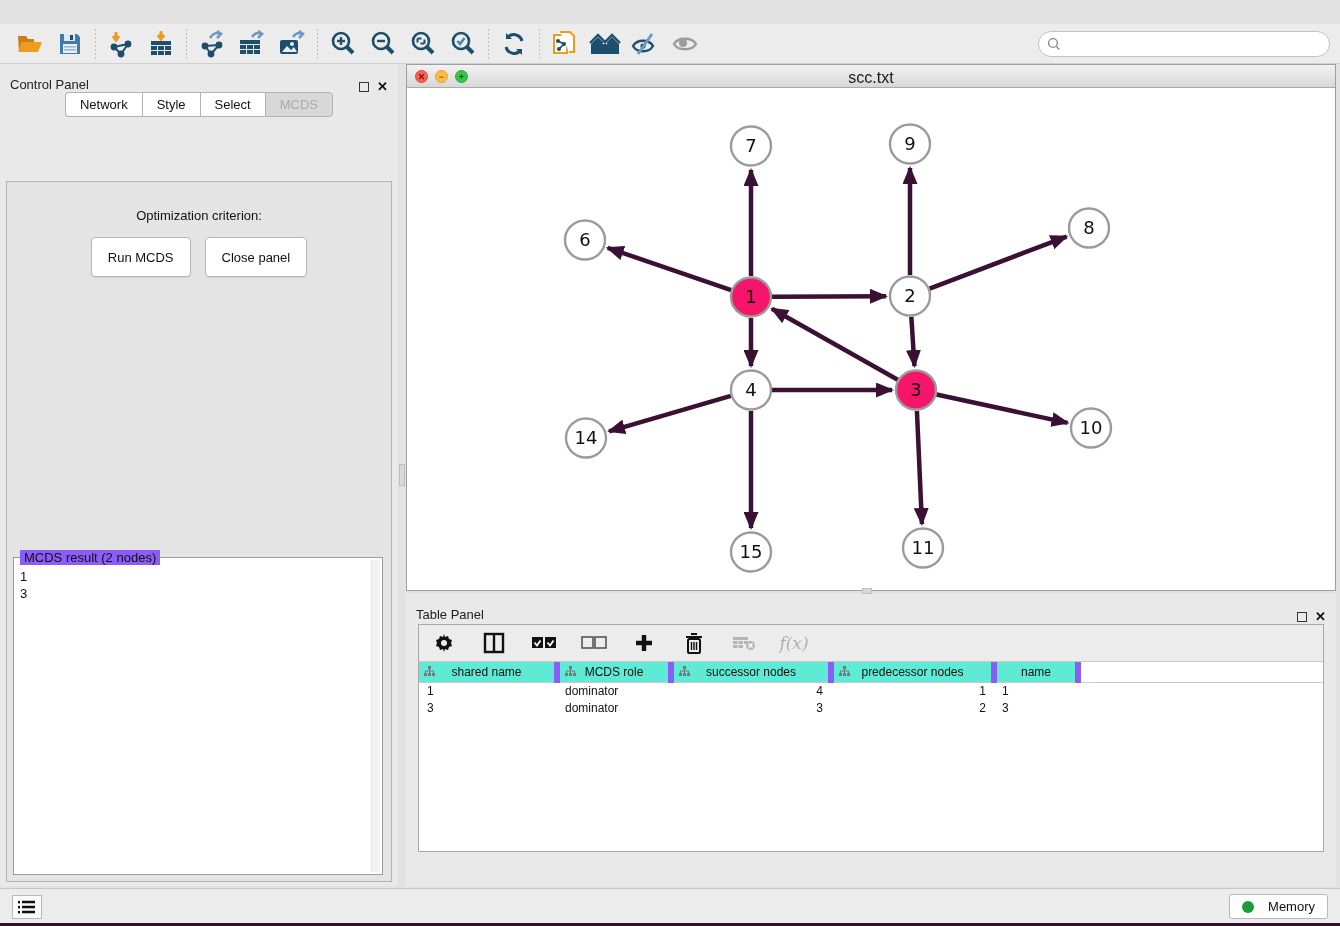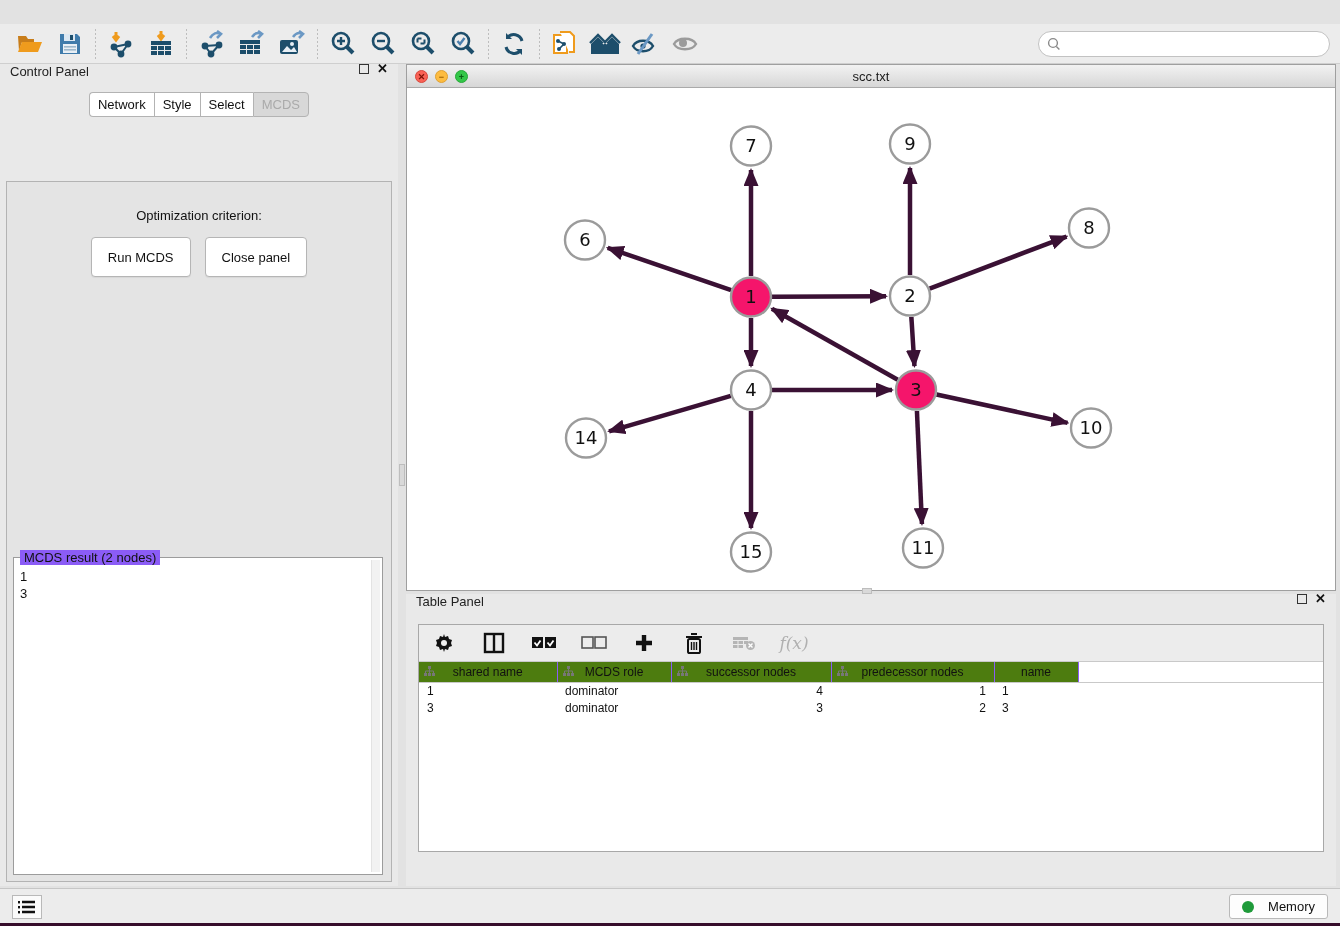--- a/index.html
+++ b/index.html
@@ -22,27 +22,27 @@
   .tbtn { width:40px; height:34px; display:flex; align-items:center; justify-content:center; }
   .tsep { width:1px; height:30px; margin:0 5px;
     background-image:linear-gradient(#bdbdbd 50%, transparent 50%); background-size:1px 4px; }
   #search-wrap { margin-left:auto; }
   #search-input { width:292px; height:26px; border:1px solid #c2c2c2; border-radius:13px;
     background:#fff; padding:0 10px 0 28px; font-size:13px; color:#444; outline:none; }
   #search-icon { position:absolute; margin:6px 0 0 9px; pointer-events:none; }
 
   
   #control-panel { position:absolute; top:64px; left:0; width:398px; height:822px; background:#e9e9e9; }
-  .panel-head { height:28px; display:flex; align-items:flex-start; padding:0 10px; }
+  .panel-head { height:28px; display:flex; align-items:flex-end; padding:0 10px; }
   .panel-head .ptitle { font-size:13px; color:#222; }
   .panel-head .pbtns { margin-left:auto; display:flex; gap:8px; align-items:center; }
   .float-box { width:10px; height:10px; border:1.5px solid #333; }
   .close-x { font-size:13px; font-weight:bold; color:#111; line-height:10px; }
   .seg-tabs { display:flex; justify-content:center; position:relative; z-index:2; }
-  .seg { font-size:13px; padding:4px 8px; background:#fff; border:1px solid #b3b3b3;
+  .seg { font-size:13px; padding:4px 14px; background:#fff; border:1px solid #b3b3b3;
     border-right:none; color:#111; }
   .seg:first-child { border-radius:4px 0 0 4px; }
   .seg:last-child { border-right:1px solid #b3b3b3; border-radius:0 4px 4px 0; }
   .seg.selected { background:#d8d8d8; color:#aaa; }
   #cp-content { position:absolute; top:117px; left:6px; right:6px; bottom:4px;
     border:1px solid #b3b3b3; background:#e4e4e4; }
   #opt-label { text-align:center; margin-top:26px; font-size:13px; color:#111; }
   #opt-select { margin:10px auto 0; width:310px; height:25px; background:#fff;
     border:1px solid #b9b9b9; border-radius:4px; display:flex; align-items:center;
     padding:0 8px; font-size:13px; color:#111; box-shadow:0 1px 1px rgba(0,0,0,.08); }
@@ -67,39 +67,39 @@
     background:#d9d9d9; border:1px solid #bdbdbd; }
   #h-grip { position:absolute; left:456px; top:524px; width:10px; height:6px;
     background:#d9d9d9; border:1px solid #bdbdbd; }
 
   
   #network-window { position:absolute; top:64px; left:406px; width:930px; height:527px;
     border:1px solid #9f9f9f; background:#fff; }
   #net-titlebar { height:23px; background:linear-gradient(#f2f2f2,#d7d7d7);
     border-bottom:1px solid #aaa; position:relative; }
   #net-titlebar .title { position:absolute; left:0; right:0; top:4px; text-align:center;
-    font-size:13px; color:#1a1a1a; }
+    font-size:16px; color:#1a1a1a; }
   .net-lights { position:absolute; left:8px; top:5px; display:flex; gap:7px; }
   .nl { width:13px; height:13px; border-radius:50%; font-size:9px; font-weight:bold;
     text-align:center; line-height:13px; }
   .nl.red   { background:#f96256; border:1px solid #d8473c; color:#7e1006; }
   .nl.yel   { background:#fdbc40; border:1px solid #dfa133; color:#985d00; }
   .nl.grn   { background:#33c748; border:1px solid #27a839; color:#0a5d14; }
   #graph-area { position:relative; width:100%; height:502px; background:#fff; }
 
   
   #table-panel { position:absolute; top:594px; left:406px; width:930px; height:292px; background:#e9e9e9; }
   #table-frame { position:absolute; top:30px; left:12px; right:12px; height:228px;
     border:1px solid #a8a8a8; background:#fff; }
   #table-toolbar { height:37px; background:#ececec; border-bottom:1px solid #c9c9c9;
     display:flex; align-items:center; gap:24px; padding:0 12px; }
   .ticon { display:flex; align-items:center; justify-content:center; width:26px; height:26px; }
   .fx { font-family:"DejaVu Serif", serif; font-style:italic; font-size:17px; color:#b0b0b0; }
   #node-table { border-collapse:collapse; table-layout:fixed; width:100%; font-size:12px; }
-  #node-table th { background:#4d7c0f; border-right:1px solid #8b5cf6; border-bottom:1px solid #c9c9c9;
+  #node-table th { background:#5eead4; border-right:6px solid #8b5cf6; border-bottom:1px solid #c9c9c9;
     font-weight:normal; color:#111; height:20px; text-align:center; position:relative; padding:0 4px; }
   #node-table th .hicon { position:absolute; left:5px; top:4px; }
   #node-table td { height:17px; padding:0 8px; color:#111; white-space:nowrap; overflow:hidden; }
   .ta-r { text-align:right; } .ta-l { text-align:left; }
   #bottom-tabs { position:absolute; left:0; right:0; top:264px; display:flex; justify-content:center; }
 
   
   #statusbar { position:absolute; left:0; right:0; top:888px; height:36px; background:#ececec;
     border-top:1px solid #c6c6c6; }
   #list-btn { position:absolute; left:12px; top:6px; width:30px; height:24px; background:#fbfbfb;

